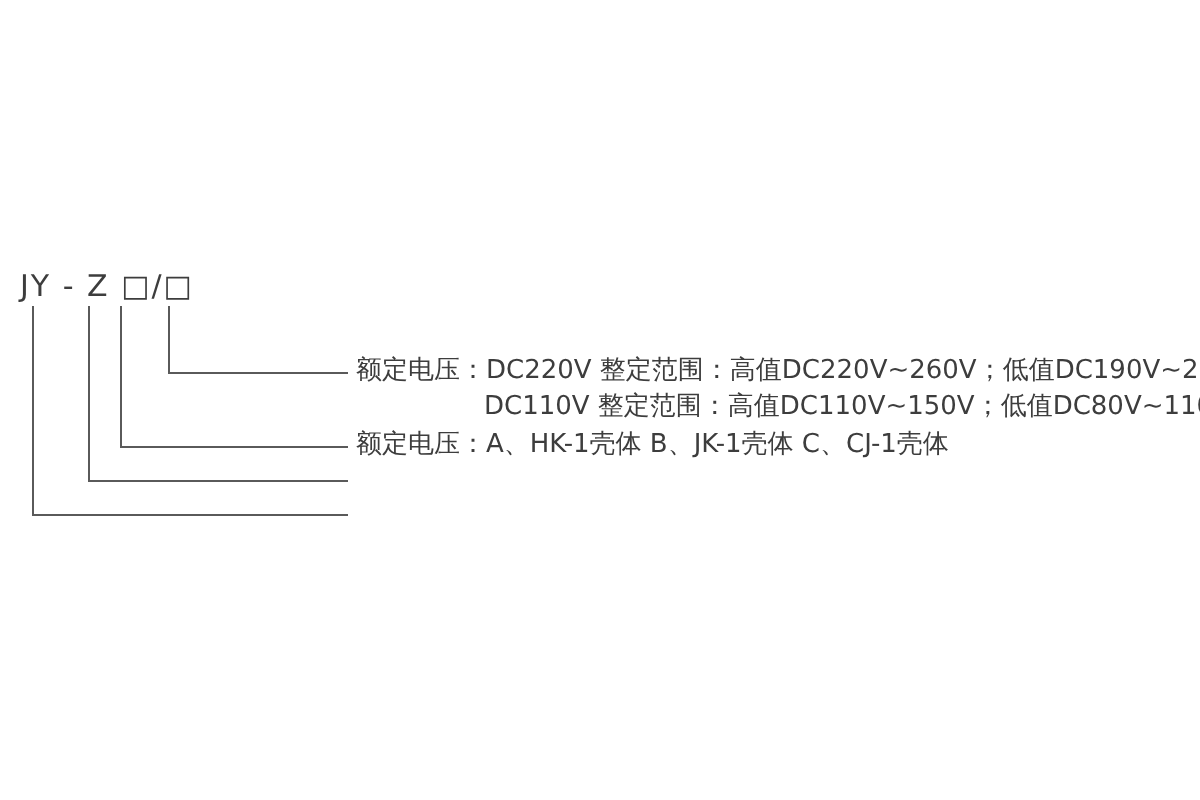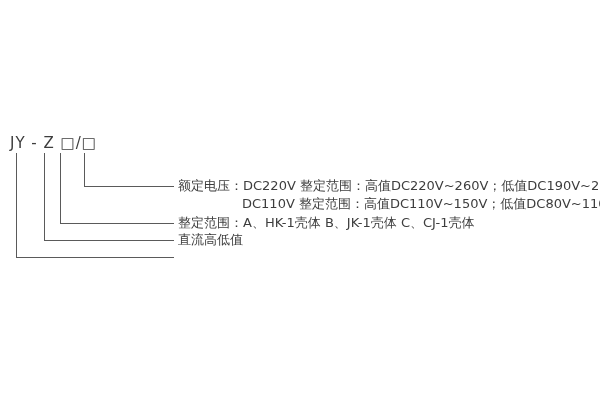--- a/index.html
+++ b/index.html
@@ -63,18 +63,17 @@
   <div class="connector c-voltage"></div>
   <div class="connector c-case"></div>
   <div class="connector c-dc"></div>
   <div class="connector c-relay"></div>
 
   <div class="label lbl-voltage">
     <div class="line1">额定电压：DC220V 整定范围：高值DC220V~260V；低值DC190V~220V</div>
     <div class="line2">DC110V 整定范围：高值DC110V~150V；低值DC80V~110V</div>
   </div>
 
-  <div class="label lbl-case">整定范围：A、HK-1壳体  B、JK-1壳体  C、CJ-1壳体</div>
+  <div class="label lbl-case">额定电压：A、HK-1壳体  B、JK-1壳体  C、CJ-1壳体</div>
 
-  <div class="label lbl-dc">直流高低值</div>
 
 
 </div>
 
 </body></html>

